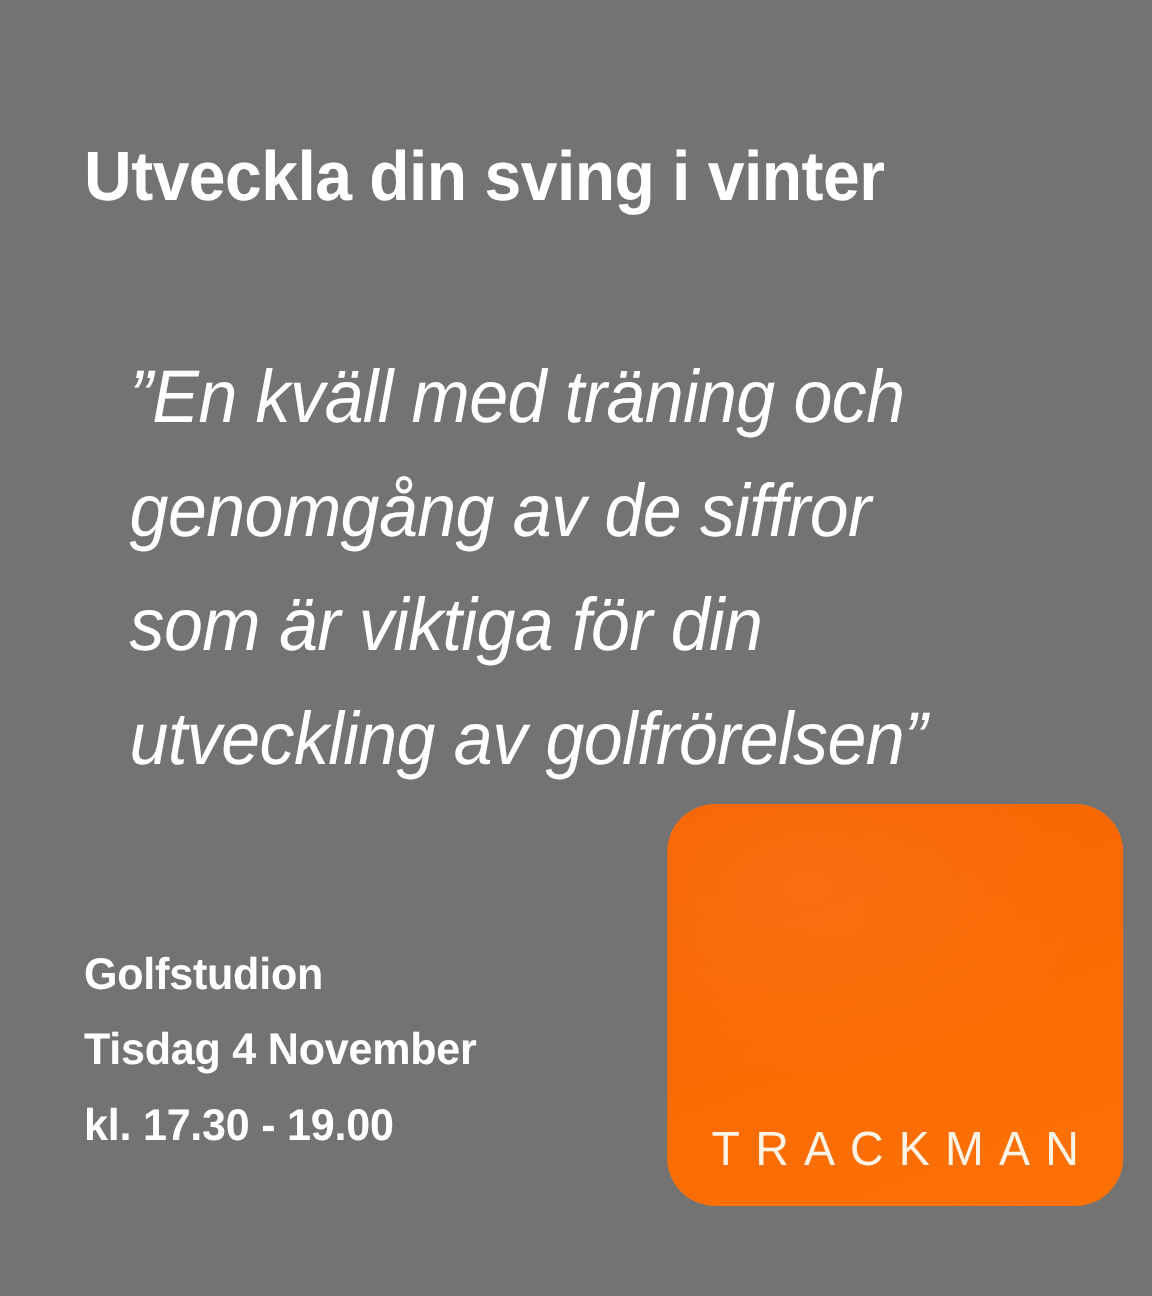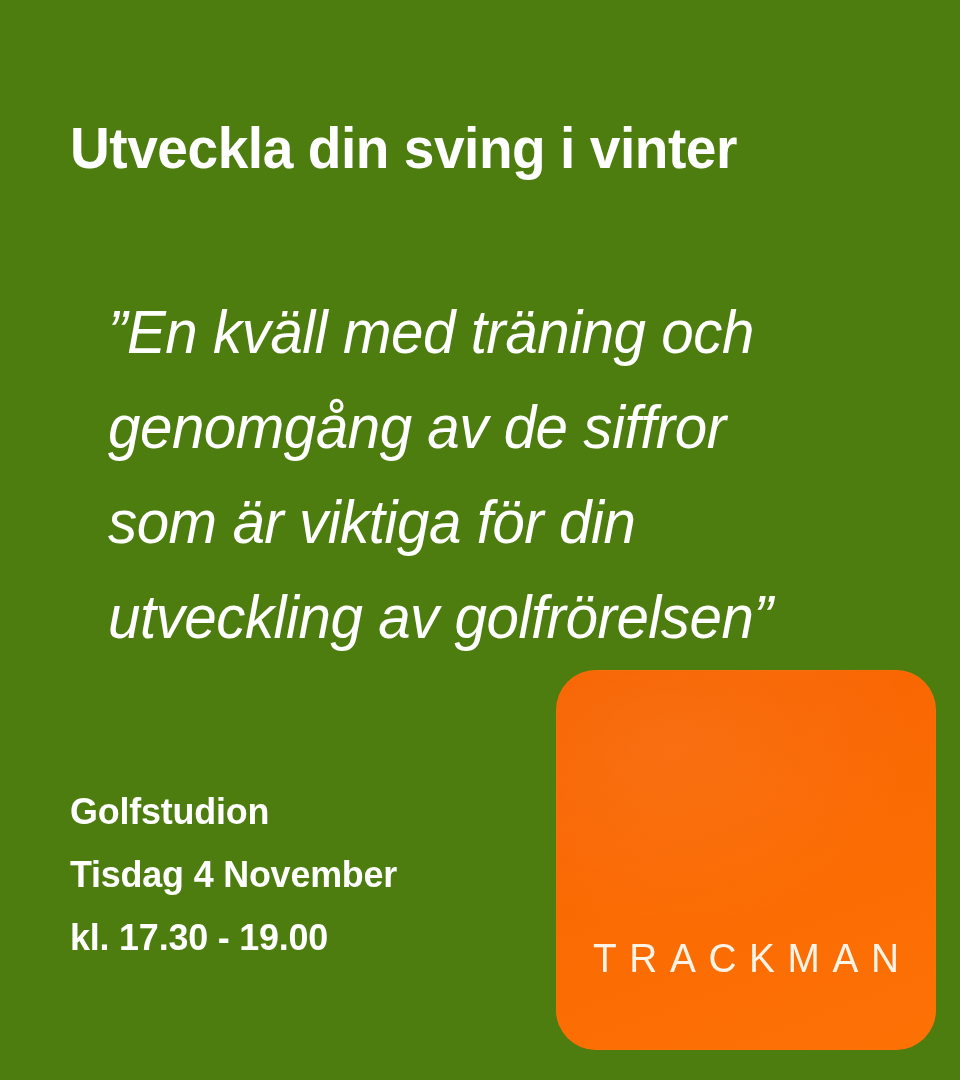--- a/index.html
+++ b/index.html
@@ -71,21 +71,21 @@
     display: block;
     white-space: nowrap;
   }
 
   
   .logo-tile {
     position: absolute;
     left: 556px;
     top: 670px;
     width: 380px;
-    height: 380px;
+    height: 335px;
     border-radius: 40px;
     background:
       linear-gradient(160deg,
         #f76300 0%,
         #f96703 28%,
         #fb6d03 62%,
         #fd7105 100%);
     box-shadow: 0 0 0 1px rgba(255,120,20,0.25) inset;
     overflow: hidden;
   }
@@ -113,21 +113,21 @@
     color: #fdf4e8;
     transform: scaleX(0.97);
     transform-origin: center top;
     line-height: 1;
     z-index: 2;
   }
 </style>
 </head>
 <body>
 
-<div id="poster" style="background: #4d7c0f; text-decoration: underline;">
+<div id="poster" style="background: #737373; text-decoration: underline;">
 
   <h1 class="headline">Utveckla din sving i vinter</h1>
 
   <blockquote class="quote">
     <span class="qline">”En kväll med träning och</span>
     <span class="qline">genomgång av de siffror</span>
     <span class="qline">som är viktiga för din</span>
     <span class="qline">utveckling av golfrörelsen”</span>
   </blockquote>
 

